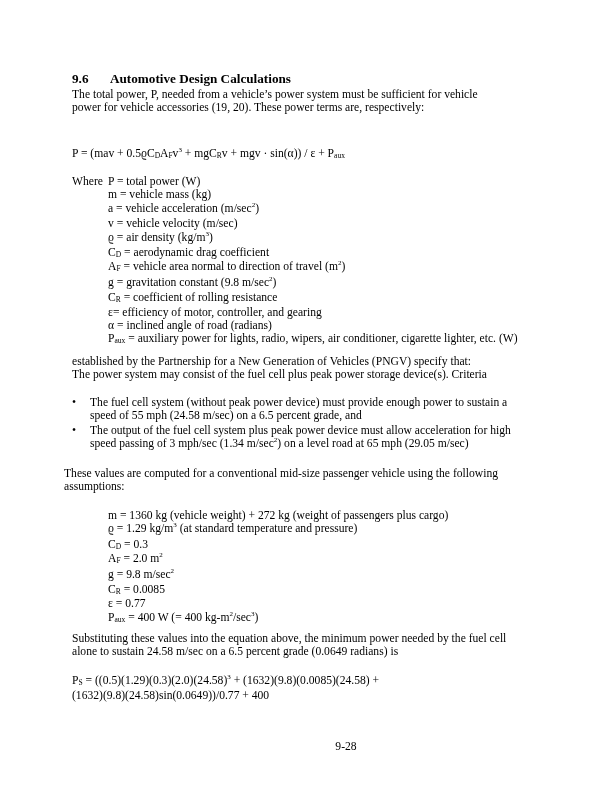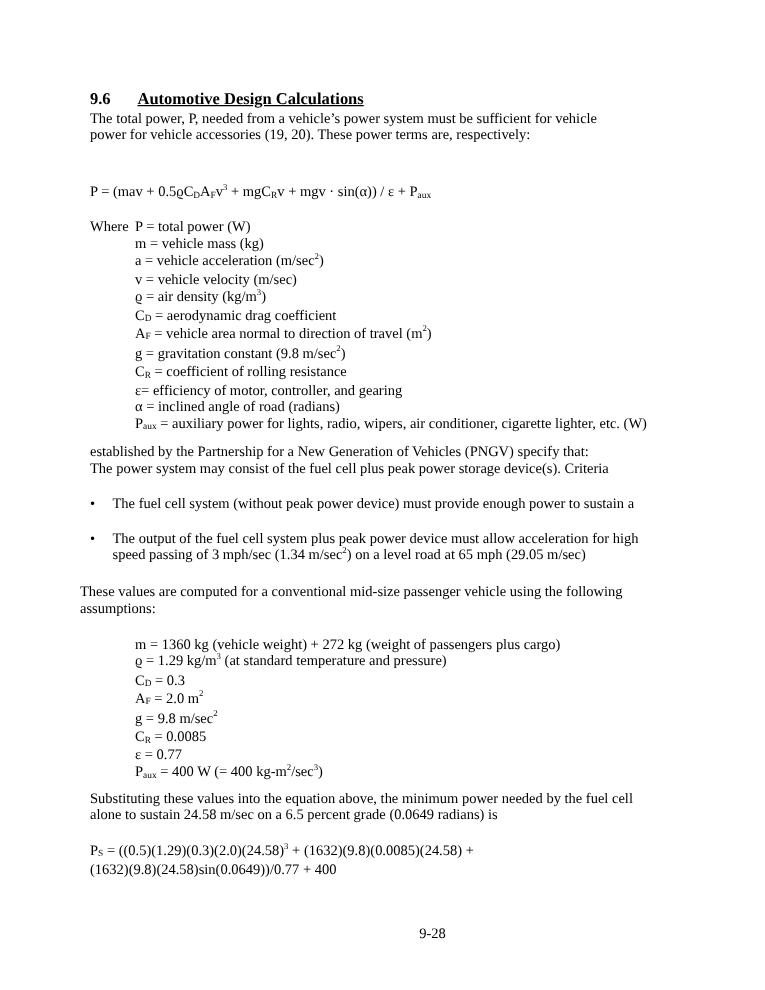--- a/index.html
+++ b/index.html
@@ -1,21 +1,21 @@
 <!DOCTYPE html>
 <html><head>
 <meta charset="utf-8">
 <style>
   html, body { margin:0; padding:0; background:#ffffff; }
   body {
     width:612px; height:792px; position:relative; overflow:hidden;
     font-family:"Liberation Serif", serif; color:#000; font-size:11.6px; line-height:13.4px;
   }
   .abs { position:absolute; white-space:nowrap; }
-  h2 { margin:0; font-size:13.2px; font-weight:bold;text-decoration:underline; }
+  h2 { margin:0; font-size:13.2px; font-weight:bold; }
   .sec-num { display:inline-block; width:38px; }
   sub { font-size:7.5px; vertical-align:baseline; position:relative; top:1px; }
   sup { font-size:7px; vertical-align:baseline; position:relative; top:-5px; }
   .bullet { position:absolute; left:72px; }
   .btext { position:absolute; left:90px; white-space:nowrap; }
 </style>
 </head>
 <body>
 
 <h2 class="abs" style="left:72px; top:72px;">
@@ -49,20 +49,21 @@
 
 <div class="abs" style="left:72px; top:355px;">
   <div>established by the Partnership for a New Generation of Vehicles (PNGV) specify that:</div>
   <div>The power system may consist of the fuel cell plus peak power storage device(s).  Criteria</div>
 </div>
 
 <div>
   <span class="bullet" style="top:396px;">•</span>
   <div class="btext" style="top:396px;">
     <div>The fuel cell system (without peak power device) must provide enough power to sustain a</div>
+    <div>speed of 55 mph (24.58 m/sec) on a 6.5 percent grade, and</div>
   </div>
   <span class="bullet" style="top:424px;">•</span>
   <div class="btext" style="top:424px;">
     <div>The output of the fuel cell system plus peak power device must allow acceleration for high</div>
     <div><span>speed passing of 3 mph/sec (1.34 m/sec</span><sup>2</sup><span>) on a level road at 65 mph (29.05 m/sec)</span></div>
   </div>
 </div>
 
 <div class="abs" style="left:64px; top:467px;">
   <div>These values are computed for a conventional mid-size passenger vehicle using the following</div>

